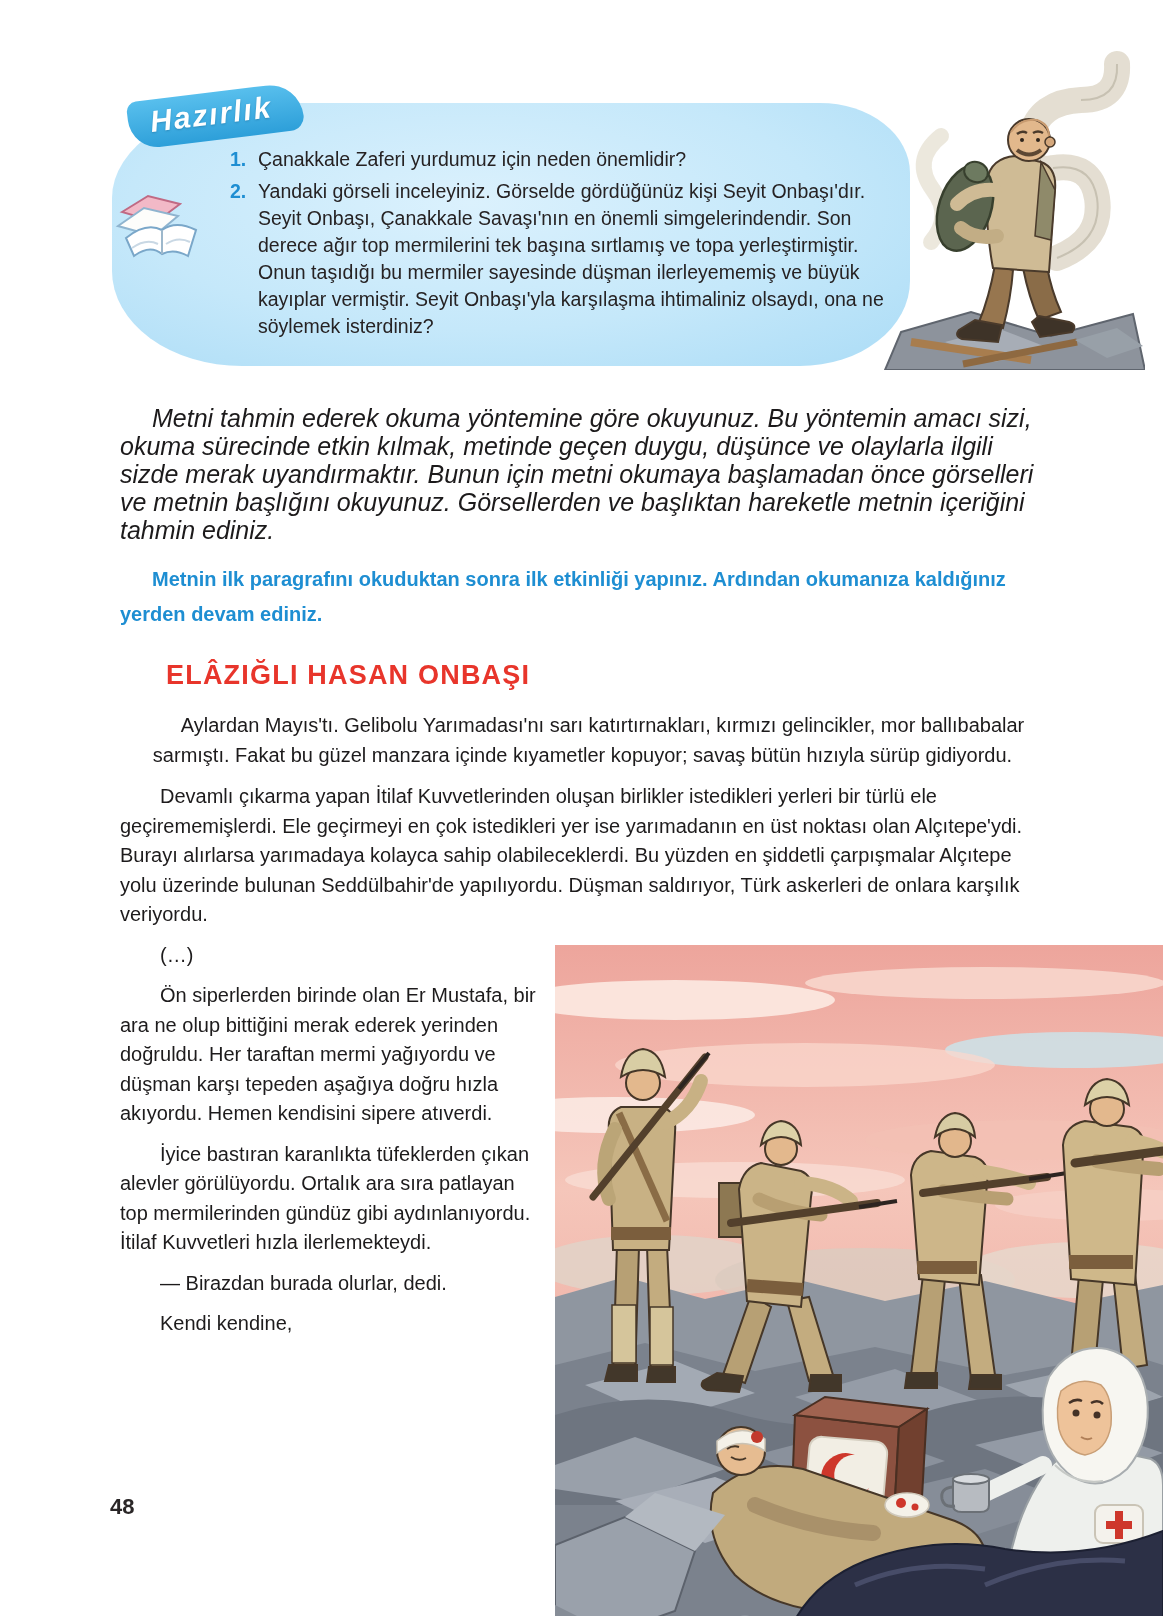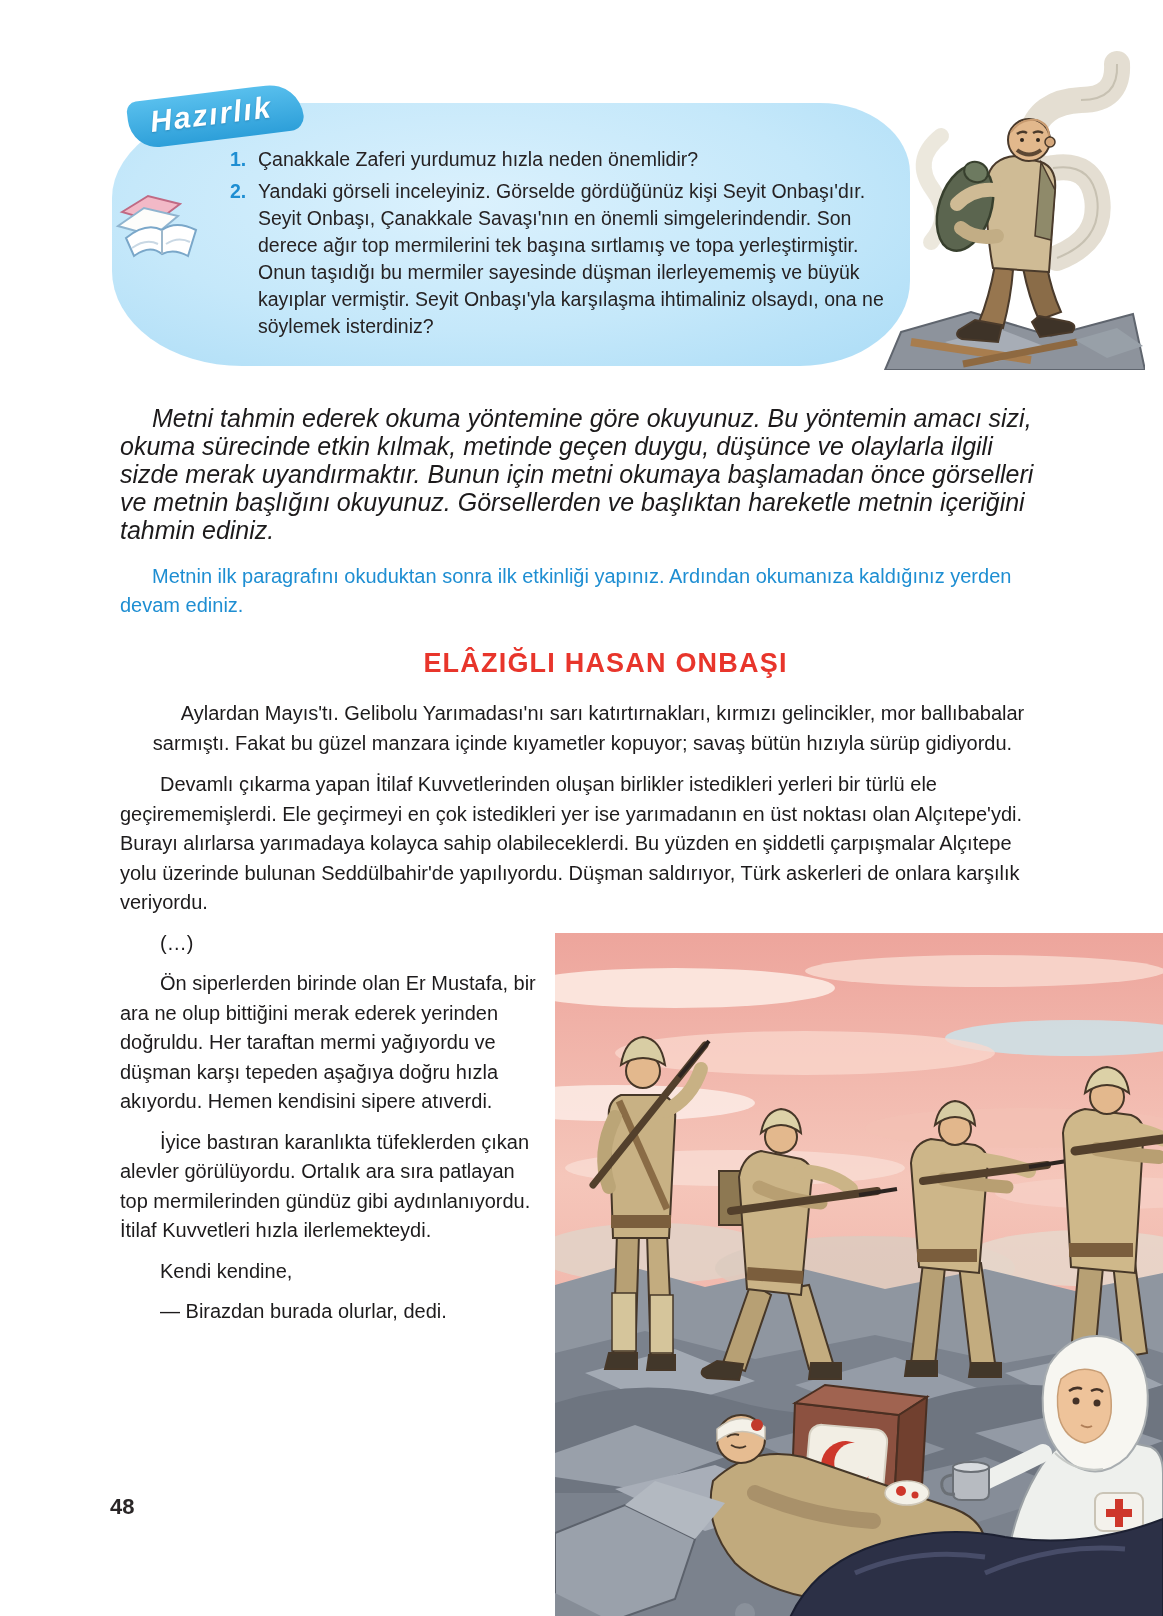--- a/index.html
+++ b/index.html
@@ -31,24 +31,24 @@
   .books-illu { position:absolute; left:108px; top:186px; z-index:2; }
   .blob { position:absolute; background:#a6daf4; border-radius:50%; z-index:0; }
   .blob1 { left:168px; top:301px; width:30px; height:15px; }
   .blob2 { left:146px; top:327px; width:18px; height:10px; }
   .seyit-illu { position:absolute; left:845px; top:40px; z-index:2; }
 
   
   .content { margin:0 118px 0 120px; }
   .method-note { margin-top:22px; font-style:italic; font-size:25px; line-height:28px;
     text-indent:32px; color:#1c1a1b; }
-  .activity-note { margin-top:18px; color:#1e8ed2; font-weight:normal; font-size:20px;
-    line-height:29px; text-indent:32px; }
+  .activity-note { margin-top:18px; color:#1e8ed2; font-weight:bold; font-size:20px;
+    line-height:35px; text-indent:32px; }
   .story-title { margin:28px 0 0 46px; color:#e8352b; font-size:27px; font-weight:bold;
-    letter-spacing:1.2px;text-align:center; }
+    letter-spacing:1.2px; }
   .body-p { margin-top:12px; font-size:20px; line-height:29.5px; text-indent:40px; color:#1d1b1c; }
   .body-p.first { margin-top:20px;text-align:center; }
   .two-col { position:relative; margin-top:6px; height:702px; }
   .left-col { width:422px; }
   .left-col .body-p { margin-top:11px; }
   .battle-illu { position:absolute; top:4px; right:-118px; }
   .page-num { position:absolute; left:110px; top:1494px; font-size:22px; font-weight:bold;
     color:#2a2627; }
 </style>
 </head>
@@ -71,21 +71,21 @@
         <path d="M10,40 L36,22 L70,30 L46,50 Z" fill="#fdfdfb" stroke="#8fb4cf"></path>
         <path d="M18,52 Q38,36 54,44 Q68,34 88,44 L80,70 Q66,62 54,68 Q42,58 26,70 Z" fill="#ffffff" stroke="#7aa7c9"></path>
         <path d="M54,44 L54,68" stroke="#9db8cc"></path>
         <path d="M24,62 Q38,52 50,58 M58,58 Q70,50 82,56" stroke="#c9d8e4" fill="none"></path>
       </g>
     </svg>
 
     <div class="haz-list">
       <div class="haz-item">
         <span class="haz-num">1.</span>
-        <span>Çanakkale Zaferi yurdumuz hızla neden önemlidir?</span>
+        <span>Çanakkale Zaferi yurdumuz için neden önemlidir?</span>
       </div>
       <div class="haz-item">
         <span class="haz-num">2.</span>
         <span>Yandaki görseli inceleyiniz. Görselde gördüğünüz kişi Seyit Onbaşı'dır. Seyit Onbaşı, Çanakkale Savaşı'nın en önemli simgelerindendir. Son derece ağır top mermilerini tek başına sırtlamış ve topa yerleştirmiştir. Onun taşıdığı bu mermiler sayesinde düşman ilerleyememiş ve büyük kayıplar vermiştir. Seyit Onbaşı'yla karşılaşma ihtimaliniz olsaydı, ona ne söylemek isterdiniz?</span>
       </div>
     </div>
 
     <svg class="seyit-illu" width="300" height="330" viewBox="0 0 300 330">
       <g opacity="0.95">
         <path d="M212,218 Q258,200 252,158 Q246,122 208,128 Q178,134 186,96 Q194,62 236,60 Q274,60 272,24" fill="none" stroke="#e3ddd0" stroke-width="26" stroke-linecap="round"></path>
@@ -131,22 +131,22 @@
     <h1 class="story-title">ELÂZIĞLI HASAN ONBAŞI</h1>
 
     <p class="body-p first">Aylardan Mayıs'tı. Gelibolu Yarımadası'nı sarı katırtırnakları, kırmızı gelincikler, mor ballıbabalar sarmıştı. Fakat bu güzel manzara içinde kıyametler kopuyor; savaş bütün hızıyla sürüp gidiyordu.</p>
     <p class="body-p">Devamlı çıkarma yapan İtilaf Kuvvetlerinden oluşan birlikler istedikleri yerleri bir türlü ele geçirememişlerdi. Ele geçirmeyi en çok istedikleri yer ise yarımadanın en üst noktası olan Alçıtepe'ydi. Burayı alırlarsa yarımadaya kolayca sahip olabileceklerdi. Bu yüzden en şiddetli çarpışmalar Alçıtepe yolu üzerinde bulunan Seddülbahir'de yapılıyordu. Düşman saldırıyor, Türk askerleri de onlara karşılık veriyordu.</p>
 
     <div class="two-col">
       <div class="left-col">
         <p class="body-p">(…)</p>
         <p class="body-p">Ön siperlerden birinde olan Er Mustafa, bir ara ne olup bittiğini merak ederek yerinden doğruldu. Her taraftan mermi yağıyordu ve düşman karşı tepeden aşağıya doğru hızla akıyordu. Hemen kendisini sipere atıverdi.</p>
         <p class="body-p">İyice bastıran karanlıkta tüfeklerden çıkan alevler görülüyordu. Ortalık ara sıra patlayan top mermilerinden gündüz gibi aydınlanıyordu. İtilaf Kuvvetleri hızla ilerlemekteydi.</p>
+        <p class="body-p">— Birazdan burada olurlar, dedi.</p>
         <p class="body-p">Kendi kendine,</p>
-        <p class="body-p">— Birazdan burada olurlar, dedi.</p>
       </div>
 
       <svg class="battle-illu" width="608" height="697" viewBox="0 0 608 697">
         <defs>
           <linearGradient id="skyg" x1="0" y1="0" x2="0" y2="1">
             <stop offset="0" stop-color="#eda59c"></stop>
             <stop offset="0.35" stop-color="#f5c6ba"></stop>
             <stop offset="0.6" stop-color="#f0b3a8"></stop>
             <stop offset="1" stop-color="#e7a198"></stop>
           </linearGradient>

